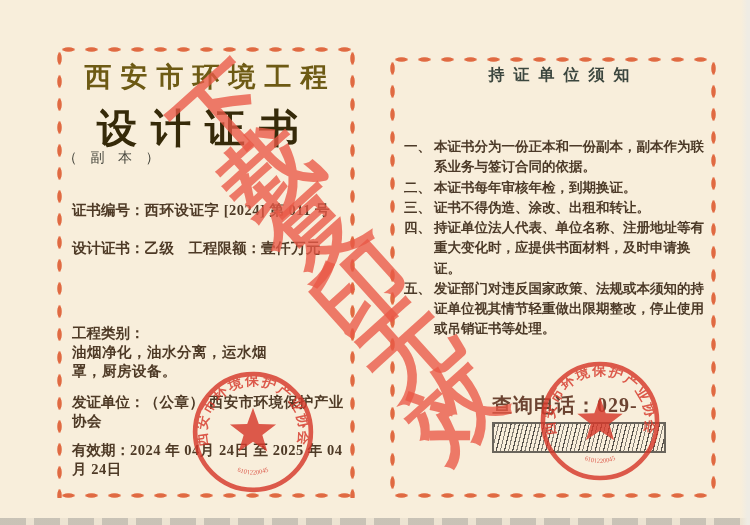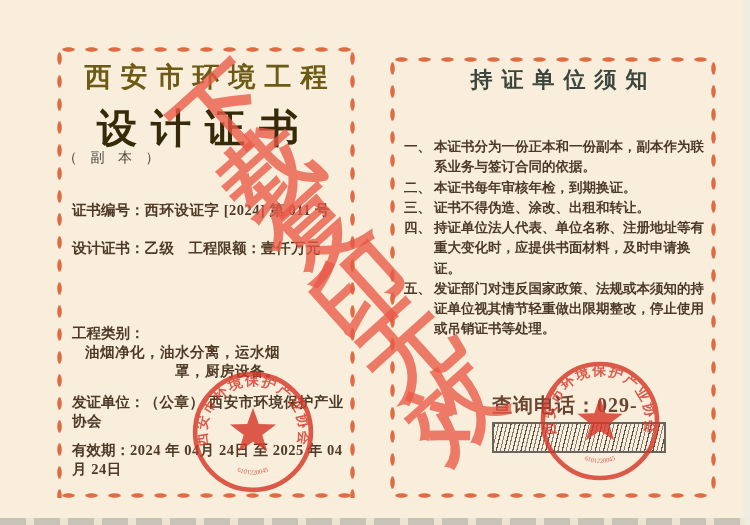--- a/index.html
+++ b/index.html
@@ -36,27 +36,27 @@
   
   .lp-title1{position:absolute;top:14px;left:0;right:0;text-align:center;
     font-size:27px;font-weight:bold;letter-spacing:9px;color:#6d5a14;text-indent:9px;}
   .lp-title2{position:absolute;top:56px;left:0;right:16px;text-align:center;
     font-size:40px;font-weight:bold;letter-spacing:14px;color:#362a09;text-indent:14px;}
   .lp-subtitle{position:absolute;top:104px;left:8px;right:0;text-align:left;
     font-size:14px;letter-spacing:5px;color:#45453c;}
   .frow{position:absolute;left:17px;right:8px;font-size:14.5px;font-weight:bold;color:#4e3a26;line-height:1.3;}
   .frow .flabel{white-space:nowrap;}
   .frow .fvalue{letter-spacing:.5px;}
-  .fvalue.wrap{display:inline-block;vertical-align:top;width:208px;text-align:right;}
+  .fvalue.wrap{display:inline-block;vertical-align:top;width:208px;}
   .r1{top:156px;} .r2{top:194px;} .r3{top:237px;} .r4{top:279px;} .r5{top:348px;} .r6{top:396px;}
   .gap2{display:inline-block;width:14px;}
 
   
   .rp-title{position:absolute;top:10px;left:12px;right:0;text-align:center;
-    font-size:22px;font-weight:bold;letter-spacing:9px;color:#3b463e;text-indent:9px;}
+    font-size:16px;font-weight:bold;letter-spacing:9px;color:#3b463e;text-indent:9px;}
   .notice-list{position:absolute;top:82px;left:16px;right:14px;}
   .nitem{display:flex;font-size:13.5px;font-weight:bold;color:#4c3a28;line-height:1.5;}
   .nnum{width:30px;flex:0 0 30px;}
   .ntext{flex:1;}
   .phone{position:absolute;top:337px;left:104px;font-size:20px;font-weight:bold;color:#6b4331;letter-spacing:1px;}
   .barcode-box{position:absolute;top:367px;left:104px;width:170px;height:27px;border:2px solid #6a655c;
     background:
       repeating-linear-gradient(104deg, rgba(70,66,60,.9) 0 1.3px, transparent 1.3px 4px, rgba(70,66,60,.65) 4px 5px, transparent 5px 8px);
     background-color:#f8eedb;}
 

